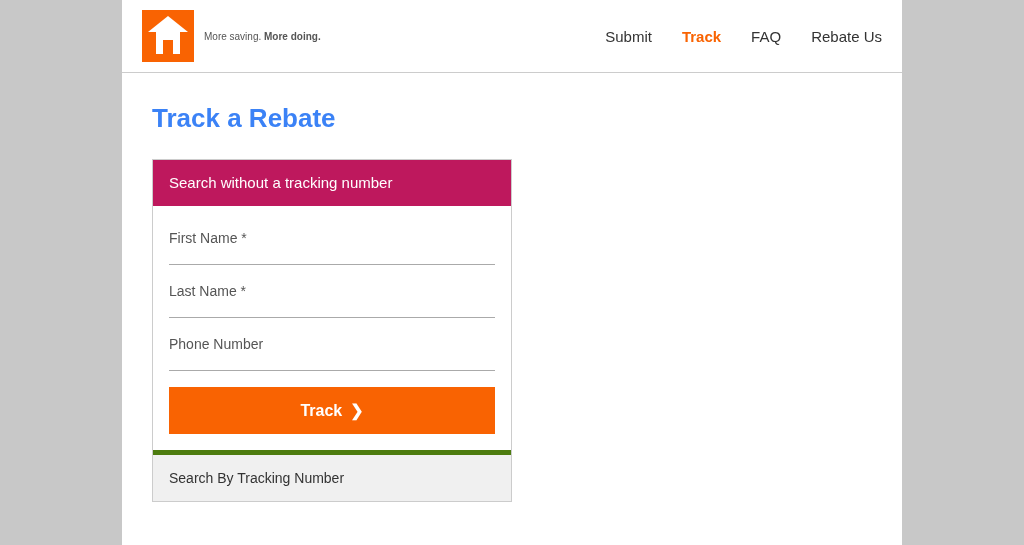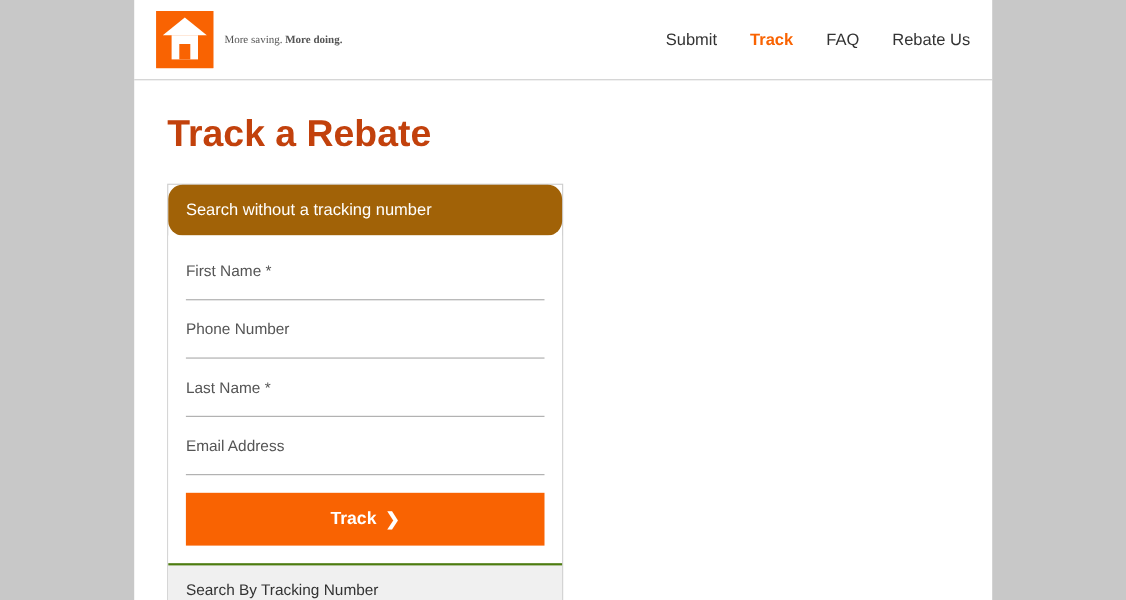--- a/index.html
+++ b/index.html
@@ -31,21 +31,20 @@
       align-items: center;
       justify-content: space-between;
       padding: 10px 20px 10px 20px;
       border-bottom: 1px solid #cccccc;
     }
 
     .logo-area {
       display: flex;
       align-items: center;
       gap: 10px;
-      font-family: Liberation Serif, serif;
     }
 
     .logo-box {
       width: 52px;
       height: 52px;
       background-color: #f96302;
       display: flex;
       align-items: center;
       justify-content: center;
       flex-direction: column;
@@ -82,36 +81,35 @@
       color: #f96302;
       font-weight: bold;
     }
 
     
     .main-content {
       padding: 30px 30px;
     }
 
     .page-title {
-      font-size: 34px;
-      color: #c2410c;
+      font-size: 26px;
+      color: #3b82f6;
       font-weight: bold;
       margin-bottom: 25px;
     }
 
     
     .form-card {
       width: 360px;
       border: 1px solid #cccccc;
     }
 
     .form-header {
-      background-color: #a16207;
+      background-color: #be185d;
       padding: 14px 16px;
-      border-radius: 13px;
     }
 
     .form-header-text {
       color: #ffffff;
       font-size: 15px;
       font-weight: normal;
     }
 
     .form-body {
       padding: 10px 16px 16px 16px;
@@ -153,21 +151,21 @@
       gap: 8px;
     }
 
     .track-button-arrow {
       font-size: 16px;
     }
 
     
     .tracking-number-section {
       background-color: #f0f0f0;
-      border-top: 2px solid #4d7c0f;
+      border-top: 5px solid #4d7c0f;
       padding: 14px 16px;
     }
 
     .tracking-number-text {
       font-size: 14px;
       color: #333333;
     }
   </style>
 </head>
 <body>
@@ -213,30 +211,27 @@
         <span class="form-header-text">Search without a tracking number</span>
       </div>
 
       <div class="form-body">
 
         <div class="form-field">
           <input class="form-input" type="text" placeholder="First Name *" style="">
         </div>
 
         <div class="form-field">
+          <input class="form-input" type="text" placeholder="Last Name *" style="">
+        </div>
+
+        <div class="form-field">
           <input class="form-input" type="text" placeholder="Phone Number" style="">
         </div>
 
-        <div class="form-field">
-          <input class="form-input" type="text" placeholder="Last Name *" style="">
-        </div>
-
-        <div class="form-field">
-          <input class="form-input" type="email" placeholder="Email Address" style="">
-        </div>
 
 
         <button class="track-button">
           <span>Track</span>
           <span class="track-button-arrow">❯</span>
         </button>
       </div>
 
       <div class="tracking-number-section">
         <span class="tracking-number-text">Search By Tracking Number</span>

